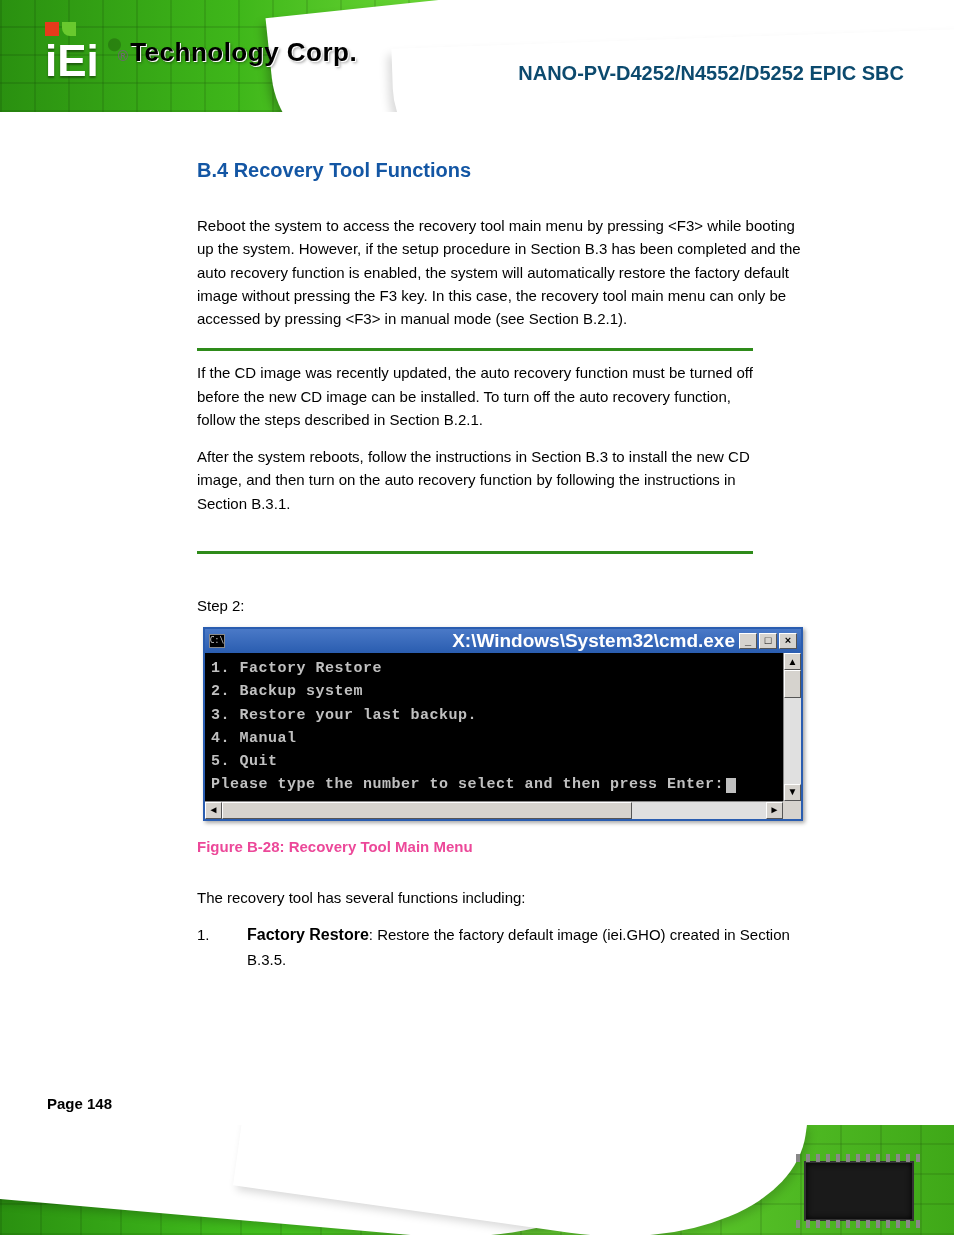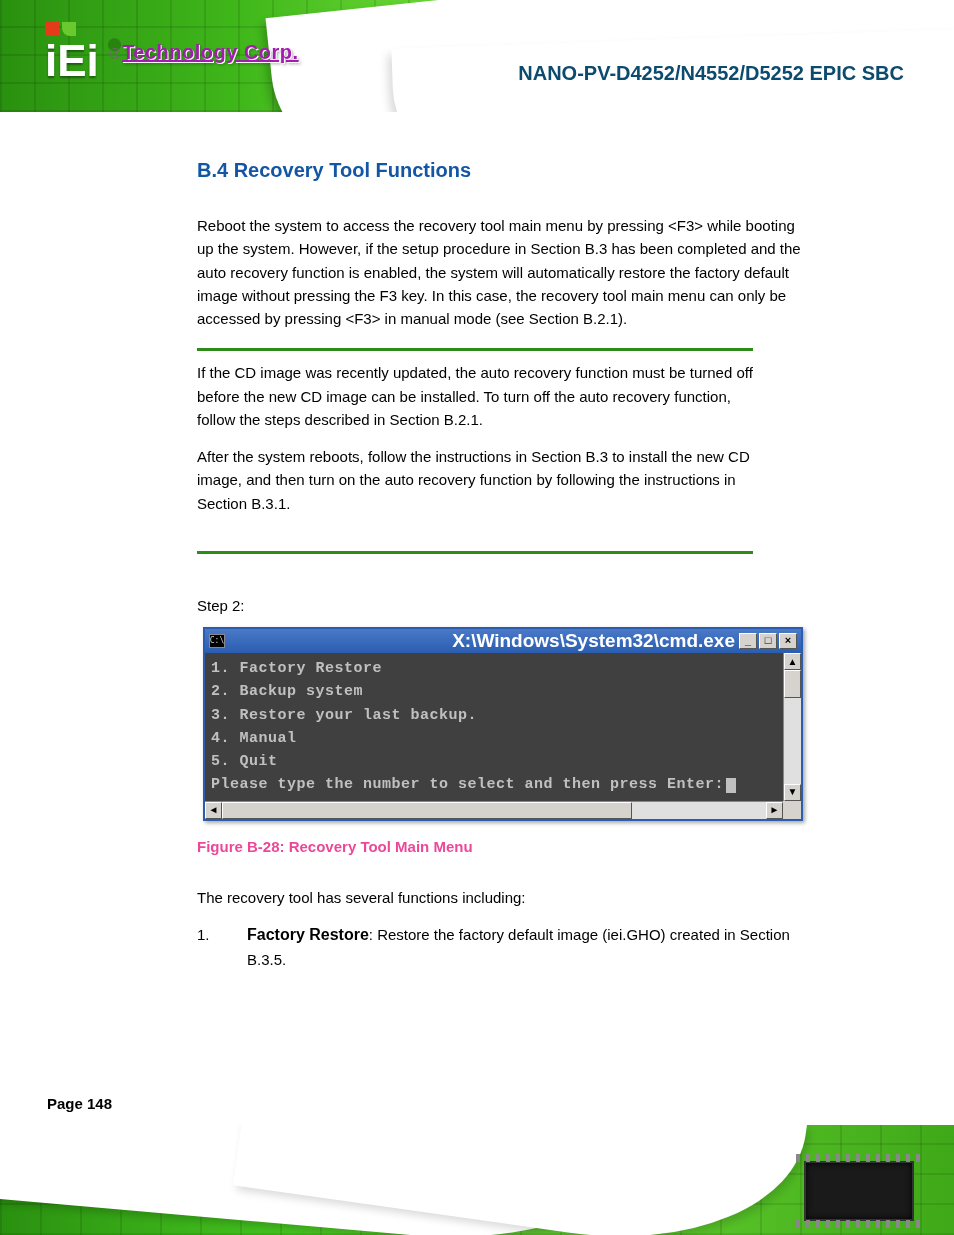--- a/index.html
+++ b/index.html
@@ -12,28 +12,28 @@
   repeating-linear-gradient(90deg, rgba(0,0,0,.18) 0 2px, transparent 2px 34px),
   repeating-linear-gradient(0deg, rgba(0,0,0,.18) 0 2px, transparent 2px 28px),
   radial-gradient(circle at 12% 40%, rgba(0,0,0,.35) 0 6px, transparent 7px),
   radial-gradient(circle at 30% 70%, rgba(0,0,0,.35) 0 6px, transparent 7px),
   radial-gradient(circle at 55% 30%, rgba(0,0,0,.35) 0 6px, transparent 7px),
   radial-gradient(circle at 80% 60%, rgba(0,0,0,.35) 0 5px, transparent 6px);
   opacity:.55; }
 .white-swoosh { position:absolute; right:-40px; top:-20px; width:720px; height:200px; background:#fff; border-bottom-left-radius:220px 140px; transform:rotate(-6deg); box-shadow:-4px 6px 10px rgba(0,0,0,.25); }
 .white-swoosh2 { position:absolute; right:-60px; top:38px; width:620px; height:160px; background:#fff; border-bottom-left-radius:180px 120px; transform:rotate(-2deg); box-shadow:-4px 6px 10px rgba(0,0,0,.15); }
 
-.logo { position:absolute; left:45px; top:22px; display:flex; align-items:center; gap:11px; }
+.logo { position:absolute; left:45px; top:22px; display:flex; align-items:center; gap:19px; }
 .logo-mark { display:flex; flex-direction:column; gap:3px; }
 .squares { display:flex; gap:3px; }
 .sq { width:14px; height:14px; }
 .sq.red{background:#e63b1b;} .sq.green{background:#69c92e;border-radius:0 0 0 8px;}
 .letters { display:flex; align-items:flex-end; gap:0; font-weight:900; font-size:44px; line-height:1; color:#fff; font-family:'Arial Black',Arial,sans-serif; }
 .letters span{ text-shadow:0 2px 2px rgba(0,0,0,.4); }
-.tech-corp { font-family:'Arial Black',Arial,sans-serif; font-weight:900; font-size:20px; color:#a21caf; text-shadow:1px 1px 0 #fff, 2px 2px 3px rgba(0,0,0,.35); letter-spacing:.5px;text-decoration:underline; }
+.tech-corp { font-family:'Arial Black',Arial,sans-serif; font-weight:900; font-size:26px; color:#000000; text-shadow:1px 1px 0 #fff, 2px 2px 3px rgba(0,0,0,.35); letter-spacing:.5px; }
 .reg { font-size:14px; color:#6a6a6a; margin-right:2px; font-weight:900; }
 
 .product-name { position:absolute; right:50px; top:62px; font-weight:700; font-size:20px; color:#0c4a6e; }
 
 
 .content { position:absolute; left:197px; top:155px; width:610px; color:#000; font-size:15px; line-height:1.55; }
 .section-heading { font-size:20px; font-weight:700; color:#1356a4; margin-bottom:28px; }
 .body-text { margin-bottom:18px; }
 
 .note-box { margin:0 0 40px 0; }
@@ -50,21 +50,21 @@
 .step-text { flex:1; }
 
 
 .cmd-window { width:600px; margin:6px 0 14px 6px; border:2px solid #2a5db0; background:#d6d3ce; box-shadow:2px 2px 4px rgba(0,0,0,.35); }
 .cmd-titlebar { height:24px; background:linear-gradient(#4a79c7,#2a5db0); display:flex; align-items:center; padding:0 4px; gap:4px; }
 .cmd-titlebar .ico { width:16px; height:14px; background:#000; border:1px solid #888; display:flex; align-items:center; justify-content:center; font-size:8px; color:#ccc; font-family:monospace;}
 .cmd-title { color:#fff; font-family:Tahoma,Arial,sans-serif; font-size:19px; font-weight:700; flex:1; padding-left:2px;text-align:right;}
 .win-btns { display:flex; gap:2px; }
 .win-btn { width:18px; height:16px; background:#d6d3ce; border:1px solid #fff; border-right-color:#555; border-bottom-color:#555; font-size:11px; display:flex; align-items:center; justify-content:center; font-family:Arial; font-weight:700; color:#000;}
 .cmd-body { display:flex; }
-.cmd-text { background:#404040; color:#c0c0c0; font-family:'Courier New',monospace; font-size:15px; font-weight:700; padding:4px 6px; flex:1; min-height:118px; white-space:pre; letter-spacing:.5px; }
+.cmd-text { background:#000000; color:#c0c0c0; font-family:'Courier New',monospace; font-size:15px; font-weight:700; padding:4px 6px; flex:1; min-height:118px; white-space:pre; letter-spacing:.5px; }
 .cursor { display:inline-block; width:10px; height:15px; background:#c0c0c0; vertical-align:text-bottom; margin-left:2px;}
 .vscroll { width:18px; background:#d6d3ce; display:flex; flex-direction:column; border-left:1px solid #888;}
 .sbtn { height:17px; border:1px solid #fff; border-right-color:#555; border-bottom-color:#555; display:flex; align-items:center; justify-content:center; font-size:10px; color:#000;}
 .strack { flex:1; background:#e0e0e0; position:relative;}
 .sthumb { position:absolute; left:0; right:0; height:28px; background:#d6d3ce; border:1px solid #fff; border-right-color:#555; border-bottom-color:#555;}
 .hscroll { height:18px; display:flex; background:#d6d3ce; border-top:1px solid #888;}
 .hscroll .strack{flex:1; position:relative;}
 .hscroll .sthumb{top:0;bottom:0;height:auto;left:0;width:410px;}
 .hscroll .sbtn{width:17px;height:auto;}
 .corner{width:18px;height:18px;background:#d6d3ce;}

